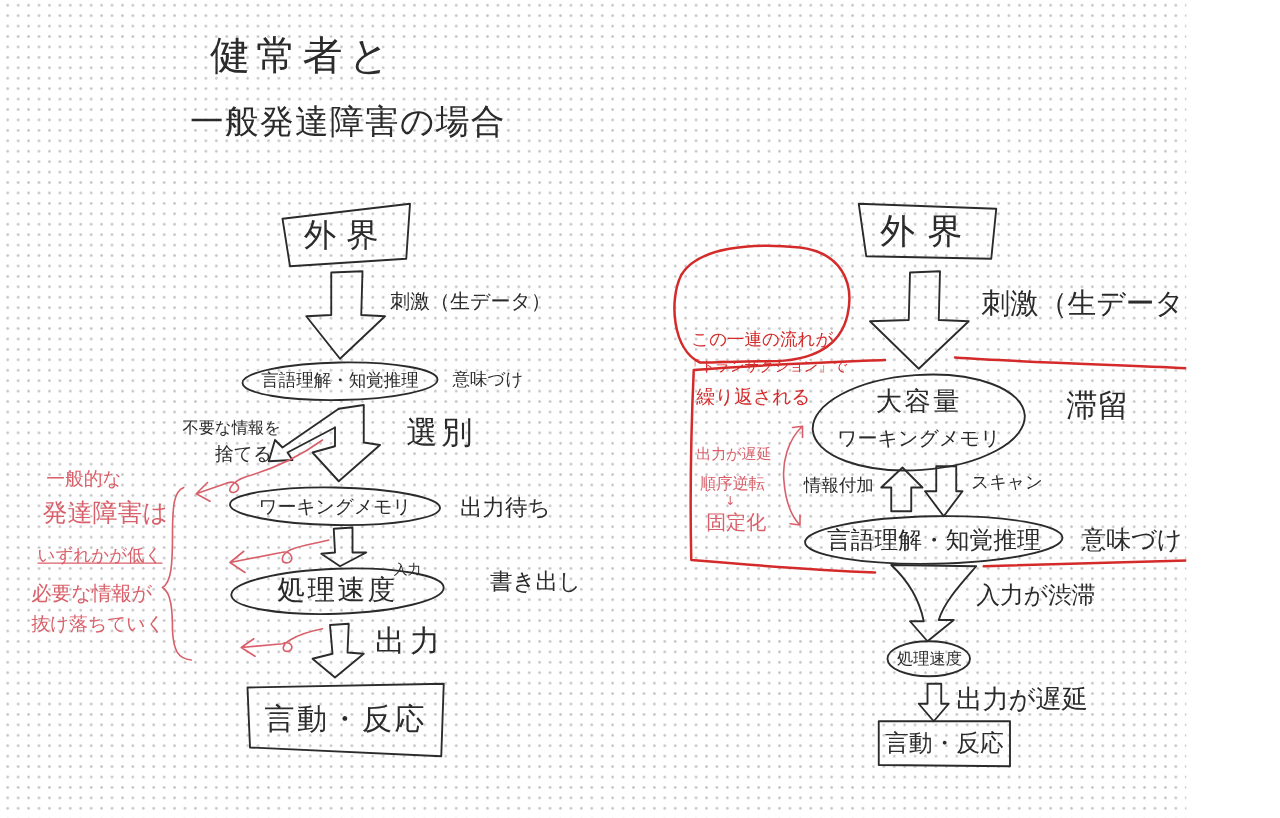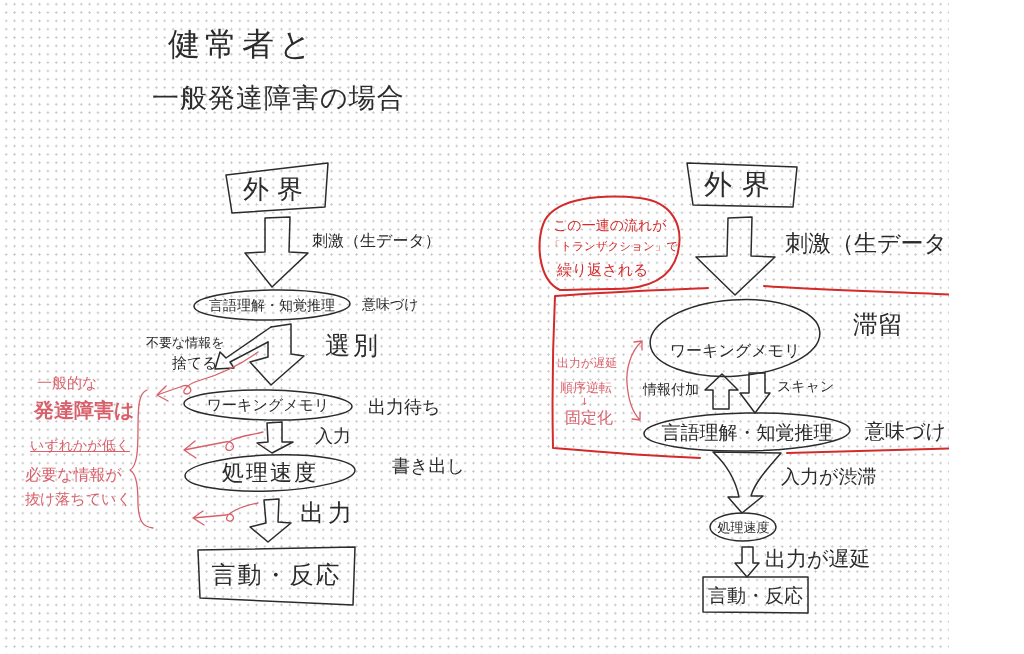--- a/index.html
+++ b/index.html
@@ -10,42 +10,42 @@
       background-image: radial-gradient(circle, #c6c6c6 0.9px, rgba(255,255,255,0) 1.2px);
       background-size: 8.35px 8.35px;
       background-position: 2px 0px;
       font-family: "DejaVu Sans", sans-serif;
       color: #2b2b2b;
     }
     svg#shapes { position: absolute; left: 0; top: 0; width: 1024px; height: 654px; }
     .t { position: absolute; white-space: nowrap; line-height: 1; font-weight: normal; }
     .c { text-align: center; }
     .red { color: #d9606a; }
-    .red2 { color: #d42a2a; }
+    .red2 { color: #d42a2a; margin-top: 47px; }
 
     
     .l-title1 { left: 168px; top: 28px; font-size: 32px; letter-spacing: 5px; }
     .l-title2 { left: 152px; top: 84px; font-size: 27px; letter-spacing: 1px; }
     .l-outside { left: 226px; top: 176px; width: 102px; font-size: 26px; letter-spacing: 8px; }
     .l-stim { left: 312px; top: 233px; font-size: 16px; }
     .l-lang { left: 194px; top: 298px; width: 156px; font-size: 14px; }
     .l-meaning { left: 362px; top: 297px; font-size: 14px; }
     .l-discard1 { left: 146px; top: 336px; font-size: 13px; }
     .l-discard2 { left: 172px; top: 356px; font-size: 15px; }
     .l-select { left: 325px; top: 333px; font-size: 25px; letter-spacing: 3px; }
     .l-wm { left: 184px; top: 398px; width: 168px; font-size: 15px; }
     .l-await { left: 368px; top: 398px; font-size: 18px; }
-    .l-input { left: 315px; top: 427px; font-size: 18px; }
+    .l-input { left: 315px; top: 452px; font-size: 11px; font-family: Liberation Mono, monospace; }
     .l-proc { left: 185px; top: 462px; width: 170px; font-size: 22px; letter-spacing: 2px; }
     .l-write { left: 380px; top: 457px; font-size: 18px; margin-left: 12px; }
     .l-output { left: 300px; top: 501px; font-size: 24px; letter-spacing: 4px; }
     .l-behavior { left: 198px; top: 563px; width: 157px; font-size: 24px; letter-spacing: 2px; }
 
     .l-ann0 { left: 37px; top: 376px; font-size: 15px; }
-    .l-ann1 { left: 34px; top: 400px; font-size: 20px; font-weight: bold; }
+    .l-ann1 { left: 34px; top: 400px; font-size: 20px; }
     .l-ann2 { left: 30px; top: 438px; font-size: 14px; text-decoration: underline; }
     .l-ann3 { left: 25px; top: 467px; font-size: 16px; }
     .l-ann4 { left: 25px; top: 492px; font-size: 15px; }
 
     
     .r-title { left: 632px; top: 66px; font-size: 31px; letter-spacing: 2px; }
     .r-outside { left: 687px; top: 171px; width: 110px; font-size: 28px; letter-spacing: 10px; }
     .r-stim { left: 785px; top: 232px; font-size: 23px; }
     .r-tx0 { left: 553px; top: 218px; font-size: 14px; }
     .r-tx1 { left: 549px; top: 241px; font-size: 11.5px; }
@@ -141,20 +141,21 @@
   <div class="t red l-ann4">抜け落ちていく</div>
 
 
   <div class="t c r-outside">外界</div>
   <div class="t r-stim">刺激（生データ）</div>
 
   <div class="t red2 r-tx0">この一連の流れが</div>
   <div class="t red2 r-tx1">「トランザクション」で</div>
   <div class="t red2 r-tx2">繰り返される</div>
 
+  <div class="t c r-wm1">大容量</div>
   <div class="t c r-wm2">ワーキングメモリ</div>
   <div class="t r-stag">滞留</div>
 
   <div class="t red r-tr1">出力が遅延</div>
   <div class="t red r-tr2">順序逆転</div>
   <div class="t red r-trarrow">↓</div>
   <div class="t red r-tr3">固定化</div>
 
   <div class="t r-addinfo">情報付加</div>
   <div class="t r-scan">スキャン</div>

